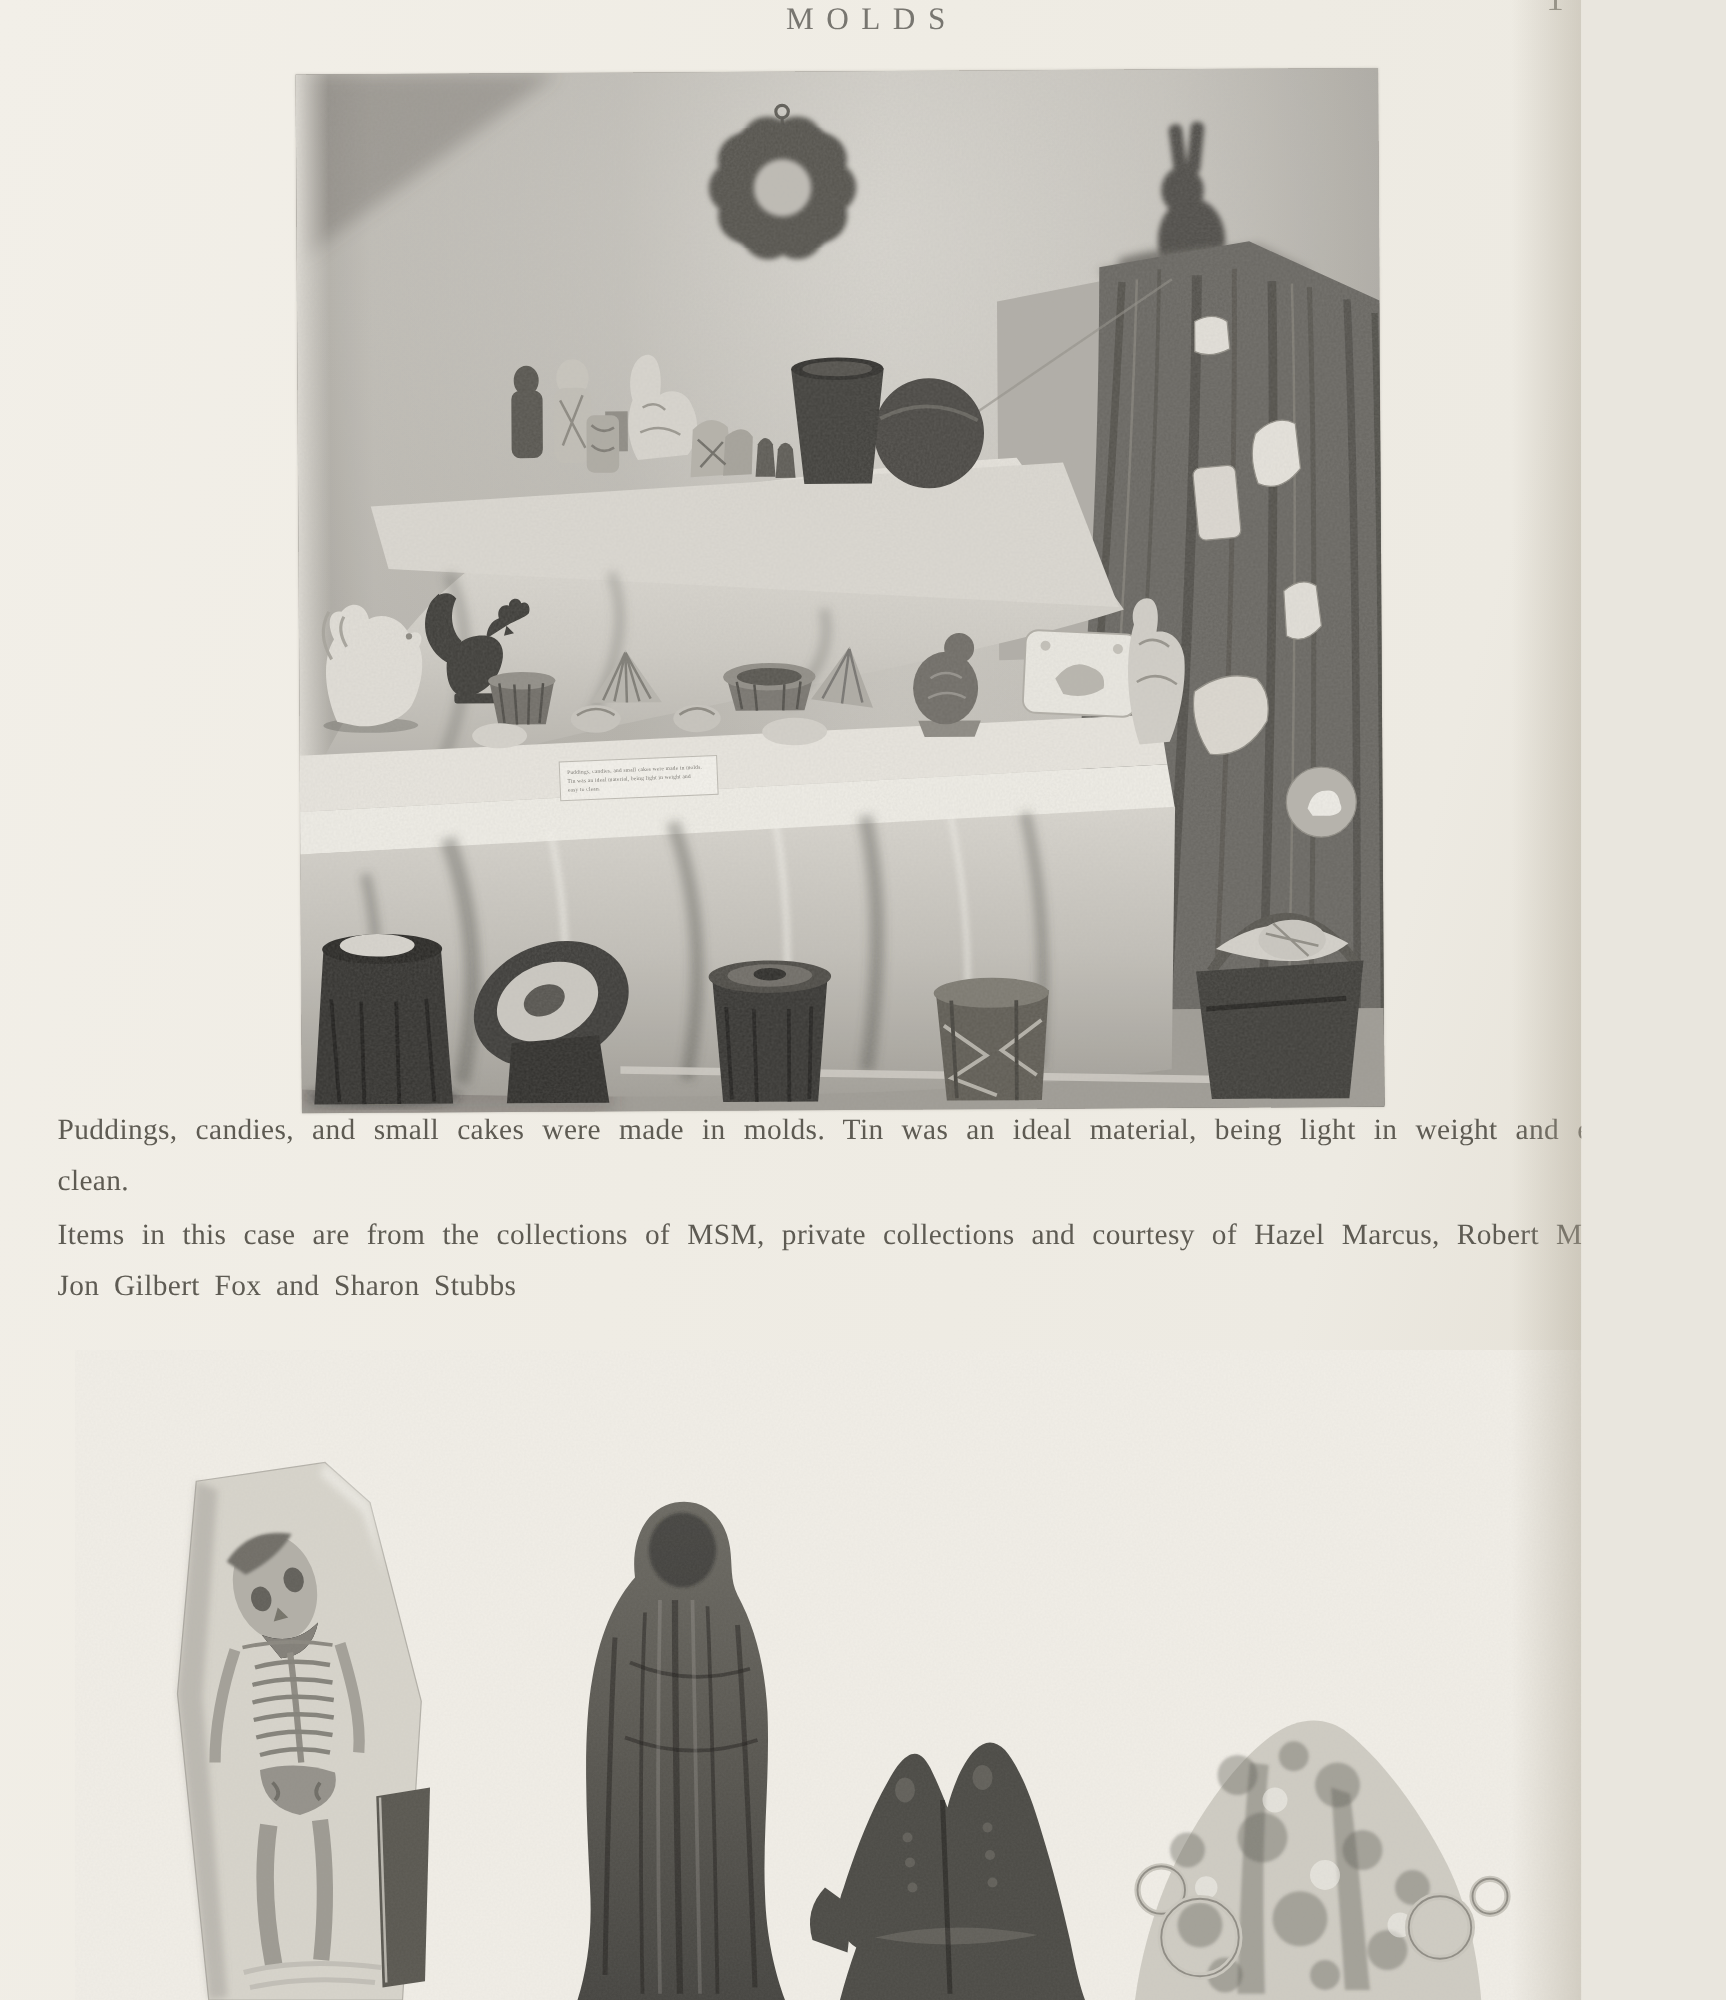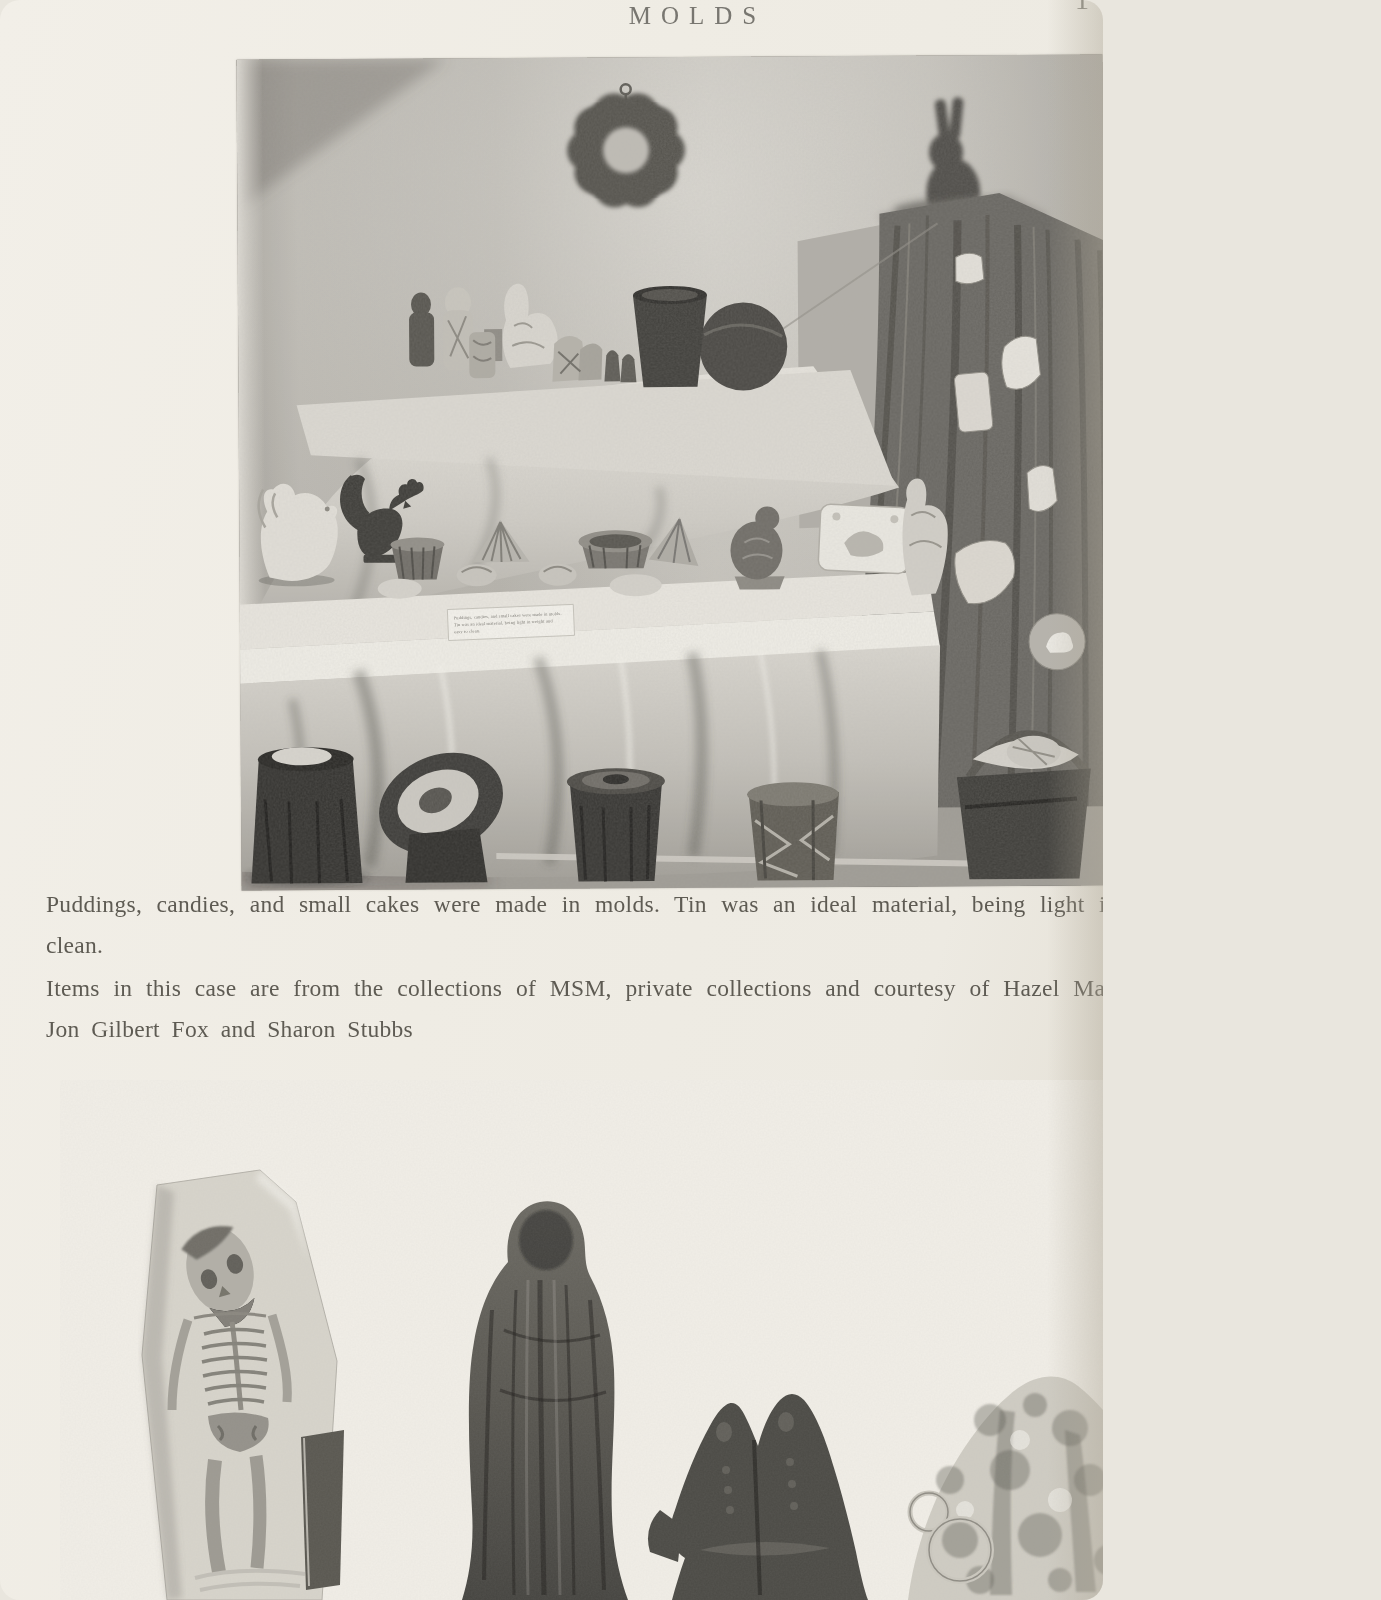--- a/index.html
+++ b/index.html
@@ -1,20 +1,19 @@
 <!DOCTYPE html>
 <html><head>
 <meta charset="utf-8">
 <style>
   html,body{margin:0;padding:0;background:#e9e6de;}
   .page{
-    position:relative;width:1103px;height:1600px;overflow:hidden;
+    position:relative;width:1265px;height:1600px;overflow:hidden;
     background:linear-gradient(105deg,#f2efe8 0%,#efece4 45%,#edeae2 78%,#e6e2d8 92%,#ddd8cc 100%);
     font-family:"Liberation Serif","DejaVu Serif",serif;
-    border-radius:20px;
   }
   .edge-shade{position:absolute;right:0;top:0;width:56px;height:1600px;
     background:linear-gradient(to right,rgba(180,174,160,0),rgba(176,169,153,.45));pointer-events:none;}
   .page-title{
     position:absolute;top:2px;left:0;width:1395px;text-align:center;
     font-size:25px;letter-spacing:10px;color:#787670;font-weight:400;
   }
   .partial-num{position:absolute;top:-16px;right:14px;font-size:28px;color:#8d8b82;}
   .photo1{
     position:absolute;left:239px;top:57px;width:866px;height:831px;

